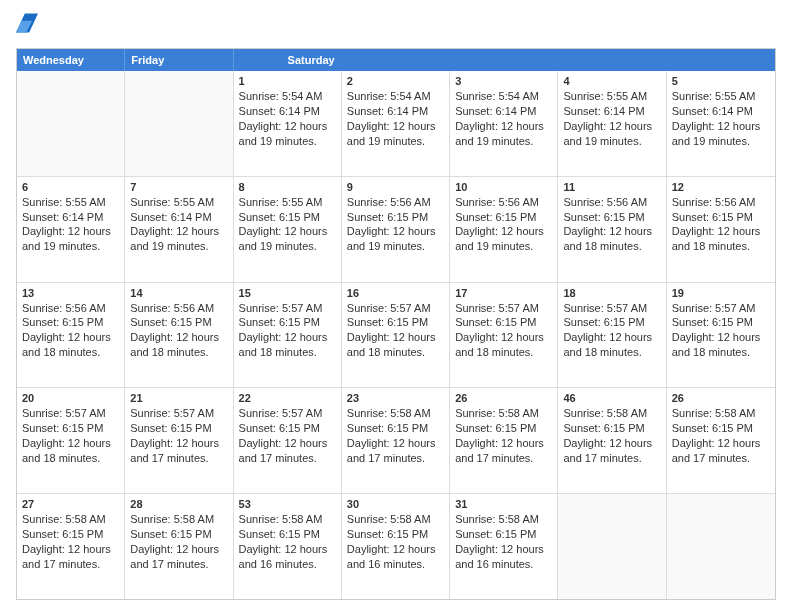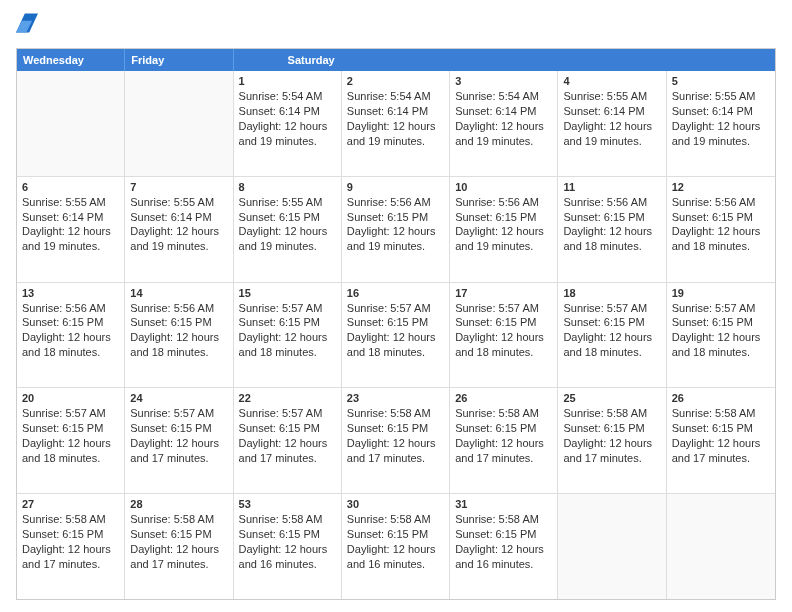--- a/index.html
+++ b/index.html
@@ -264,21 +264,21 @@
           </div>
         </div>
         <div class="cal-row">
           <div class="cal-cell">
             <span class="day-num">20</span>
             <div class="cell-text" style="white-space: pre-line;">Sunrise: 5:57 AM
 Sunset: 6:15 PM
 Daylight: 12 hours and 18 minutes.</div>
           </div>
           <div class="cal-cell">
-            <span class="day-num">24</span>
+            <span class="day-num">21</span>
             <div class="cell-text" style="white-space: pre-line;">Sunrise: 5:57 AM
 Sunset: 6:15 PM
 Daylight: 12 hours and 17 minutes.</div>
           </div>
           <div class="cal-cell">
             <span class="day-num">22</span>
             <div class="cell-text" style="white-space: pre-line;">Sunrise: 5:57 AM
 Sunset: 6:15 PM
 Daylight: 12 hours and 17 minutes.</div>
           </div>
@@ -288,21 +288,21 @@
 Sunset: 6:15 PM
 Daylight: 12 hours and 17 minutes.</div>
           </div>
           <div class="cal-cell">
             <span class="day-num">26</span>
             <div class="cell-text" style="white-space: pre-line;">Sunrise: 5:58 AM
 Sunset: 6:15 PM
 Daylight: 12 hours and 17 minutes.</div>
           </div>
           <div class="cal-cell">
-            <span class="day-num">25</span>
+            <span class="day-num">46</span>
             <div class="cell-text" style="white-space: pre-line;">Sunrise: 5:58 AM
 Sunset: 6:15 PM
 Daylight: 12 hours and 17 minutes.</div>
           </div>
           <div class="cal-cell">
             <span class="day-num">26</span>
             <div class="cell-text" style="white-space: pre-line;">Sunrise: 5:58 AM
 Sunset: 6:15 PM
 Daylight: 12 hours and 17 minutes.</div>
           </div>

